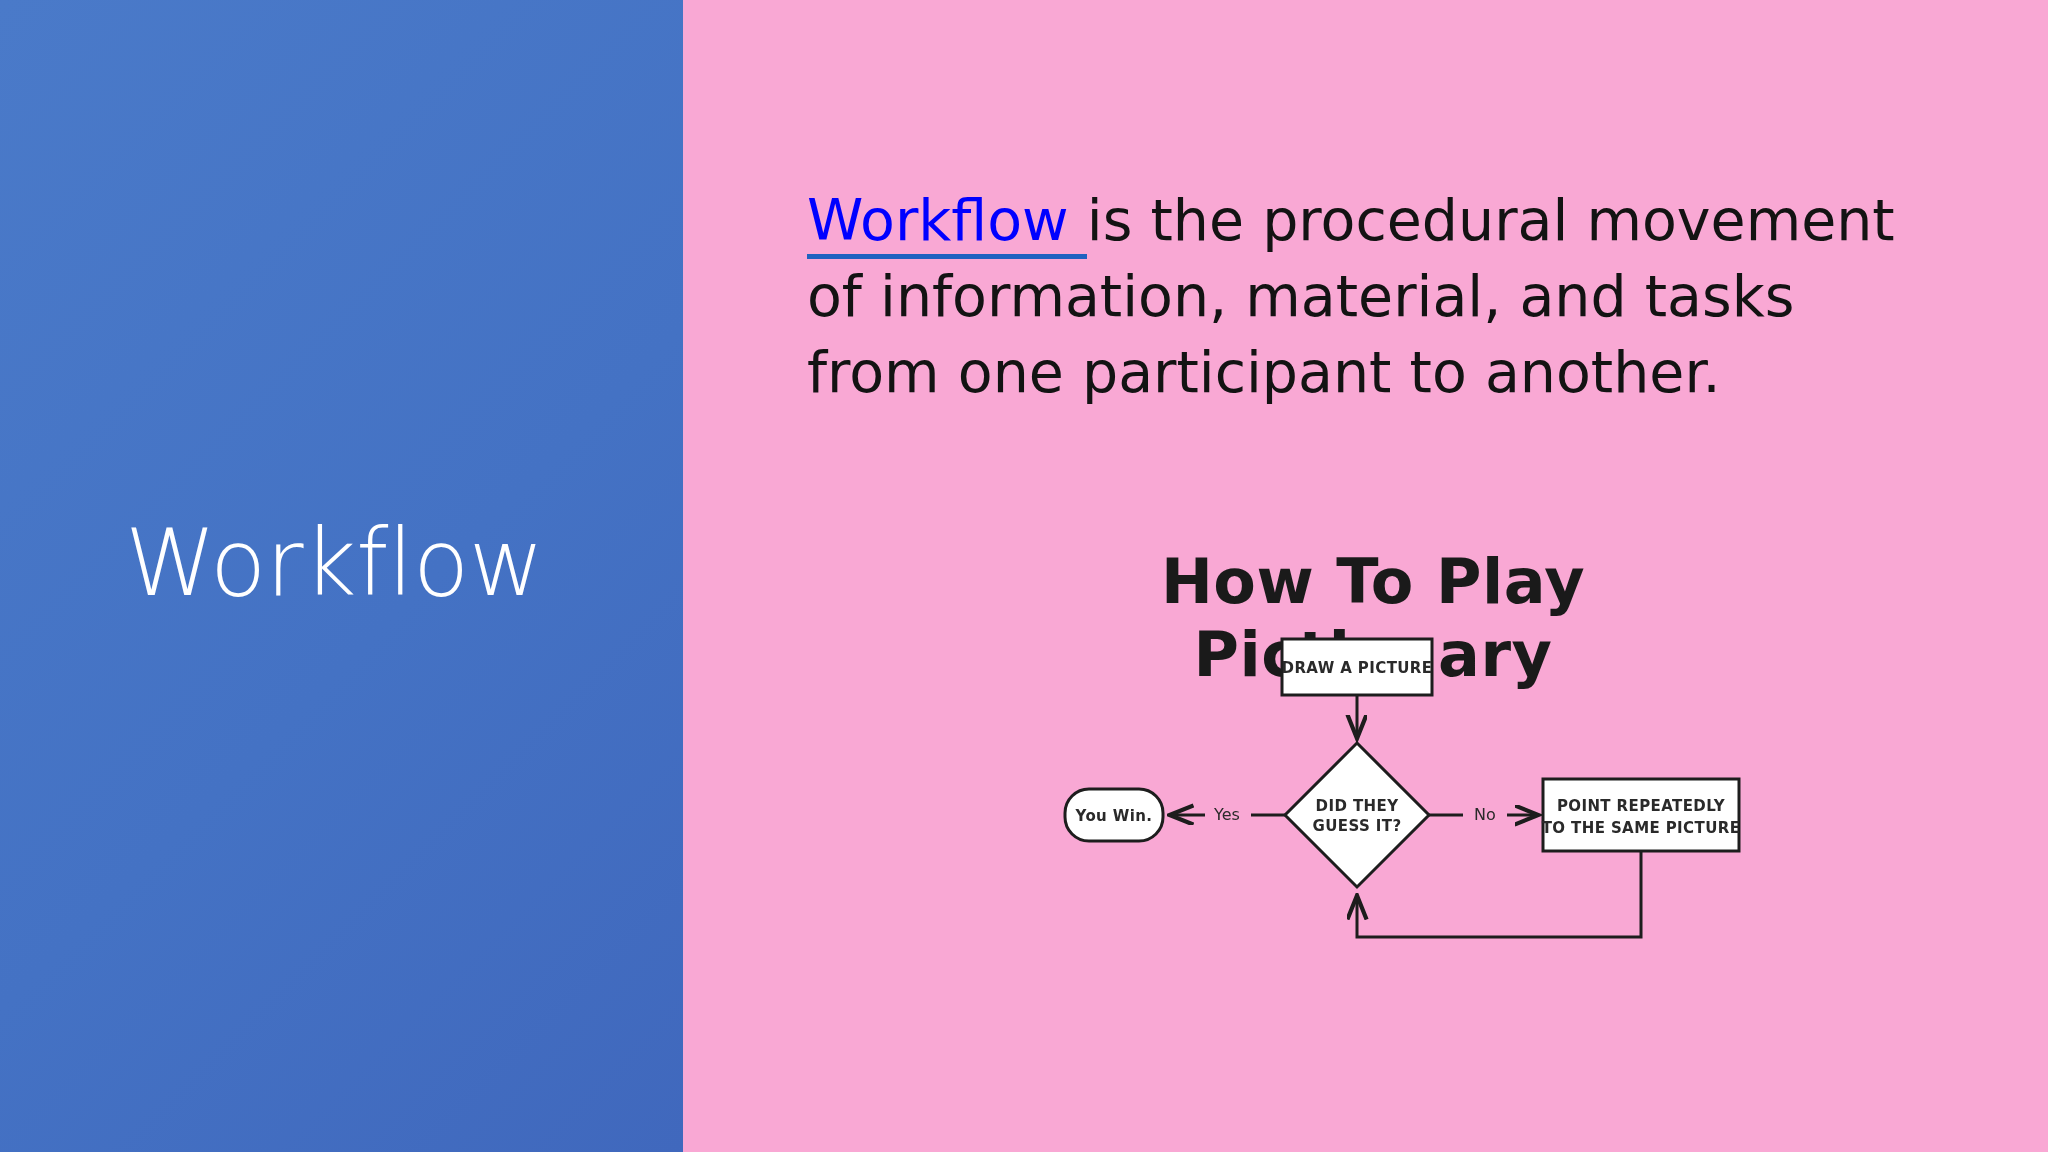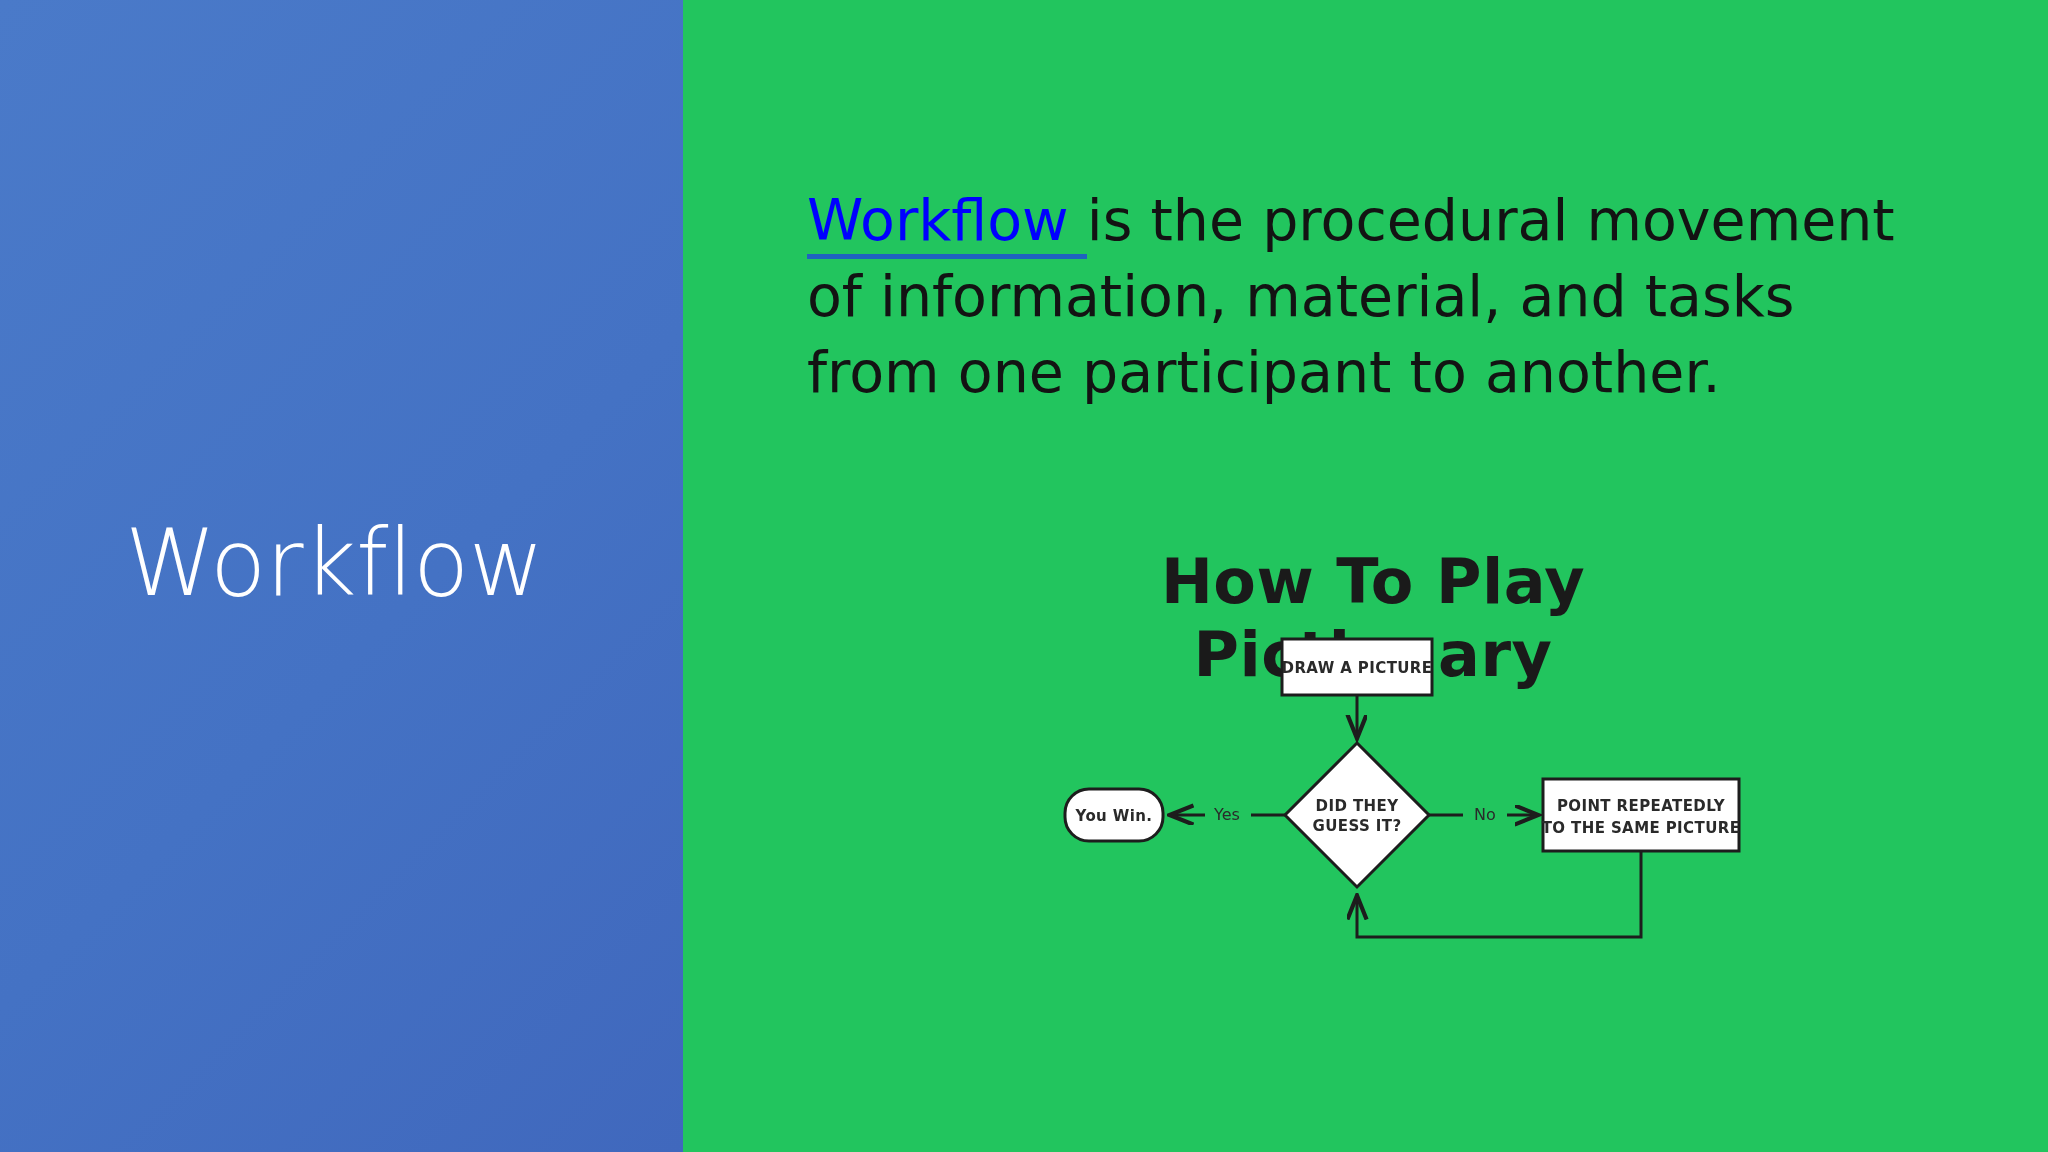--- a/index.html
+++ b/index.html
@@ -42,21 +42,21 @@
     white-space: nowrap;
   }
 
   
   .content {
     position: absolute;
     left: 683px;
     top: 0;
     width: 1365px;
     height: 1152px;
-    background: #22c55e;
+    background: #f9a8d4;
   }
 
   .body-text {
     position: absolute;
     left: 124px;
     top: 182px;
     width: 1120px;
     font-family: "DejaVu Sans", sans-serif;
     font-size: 57px;
     font-weight: 400;

